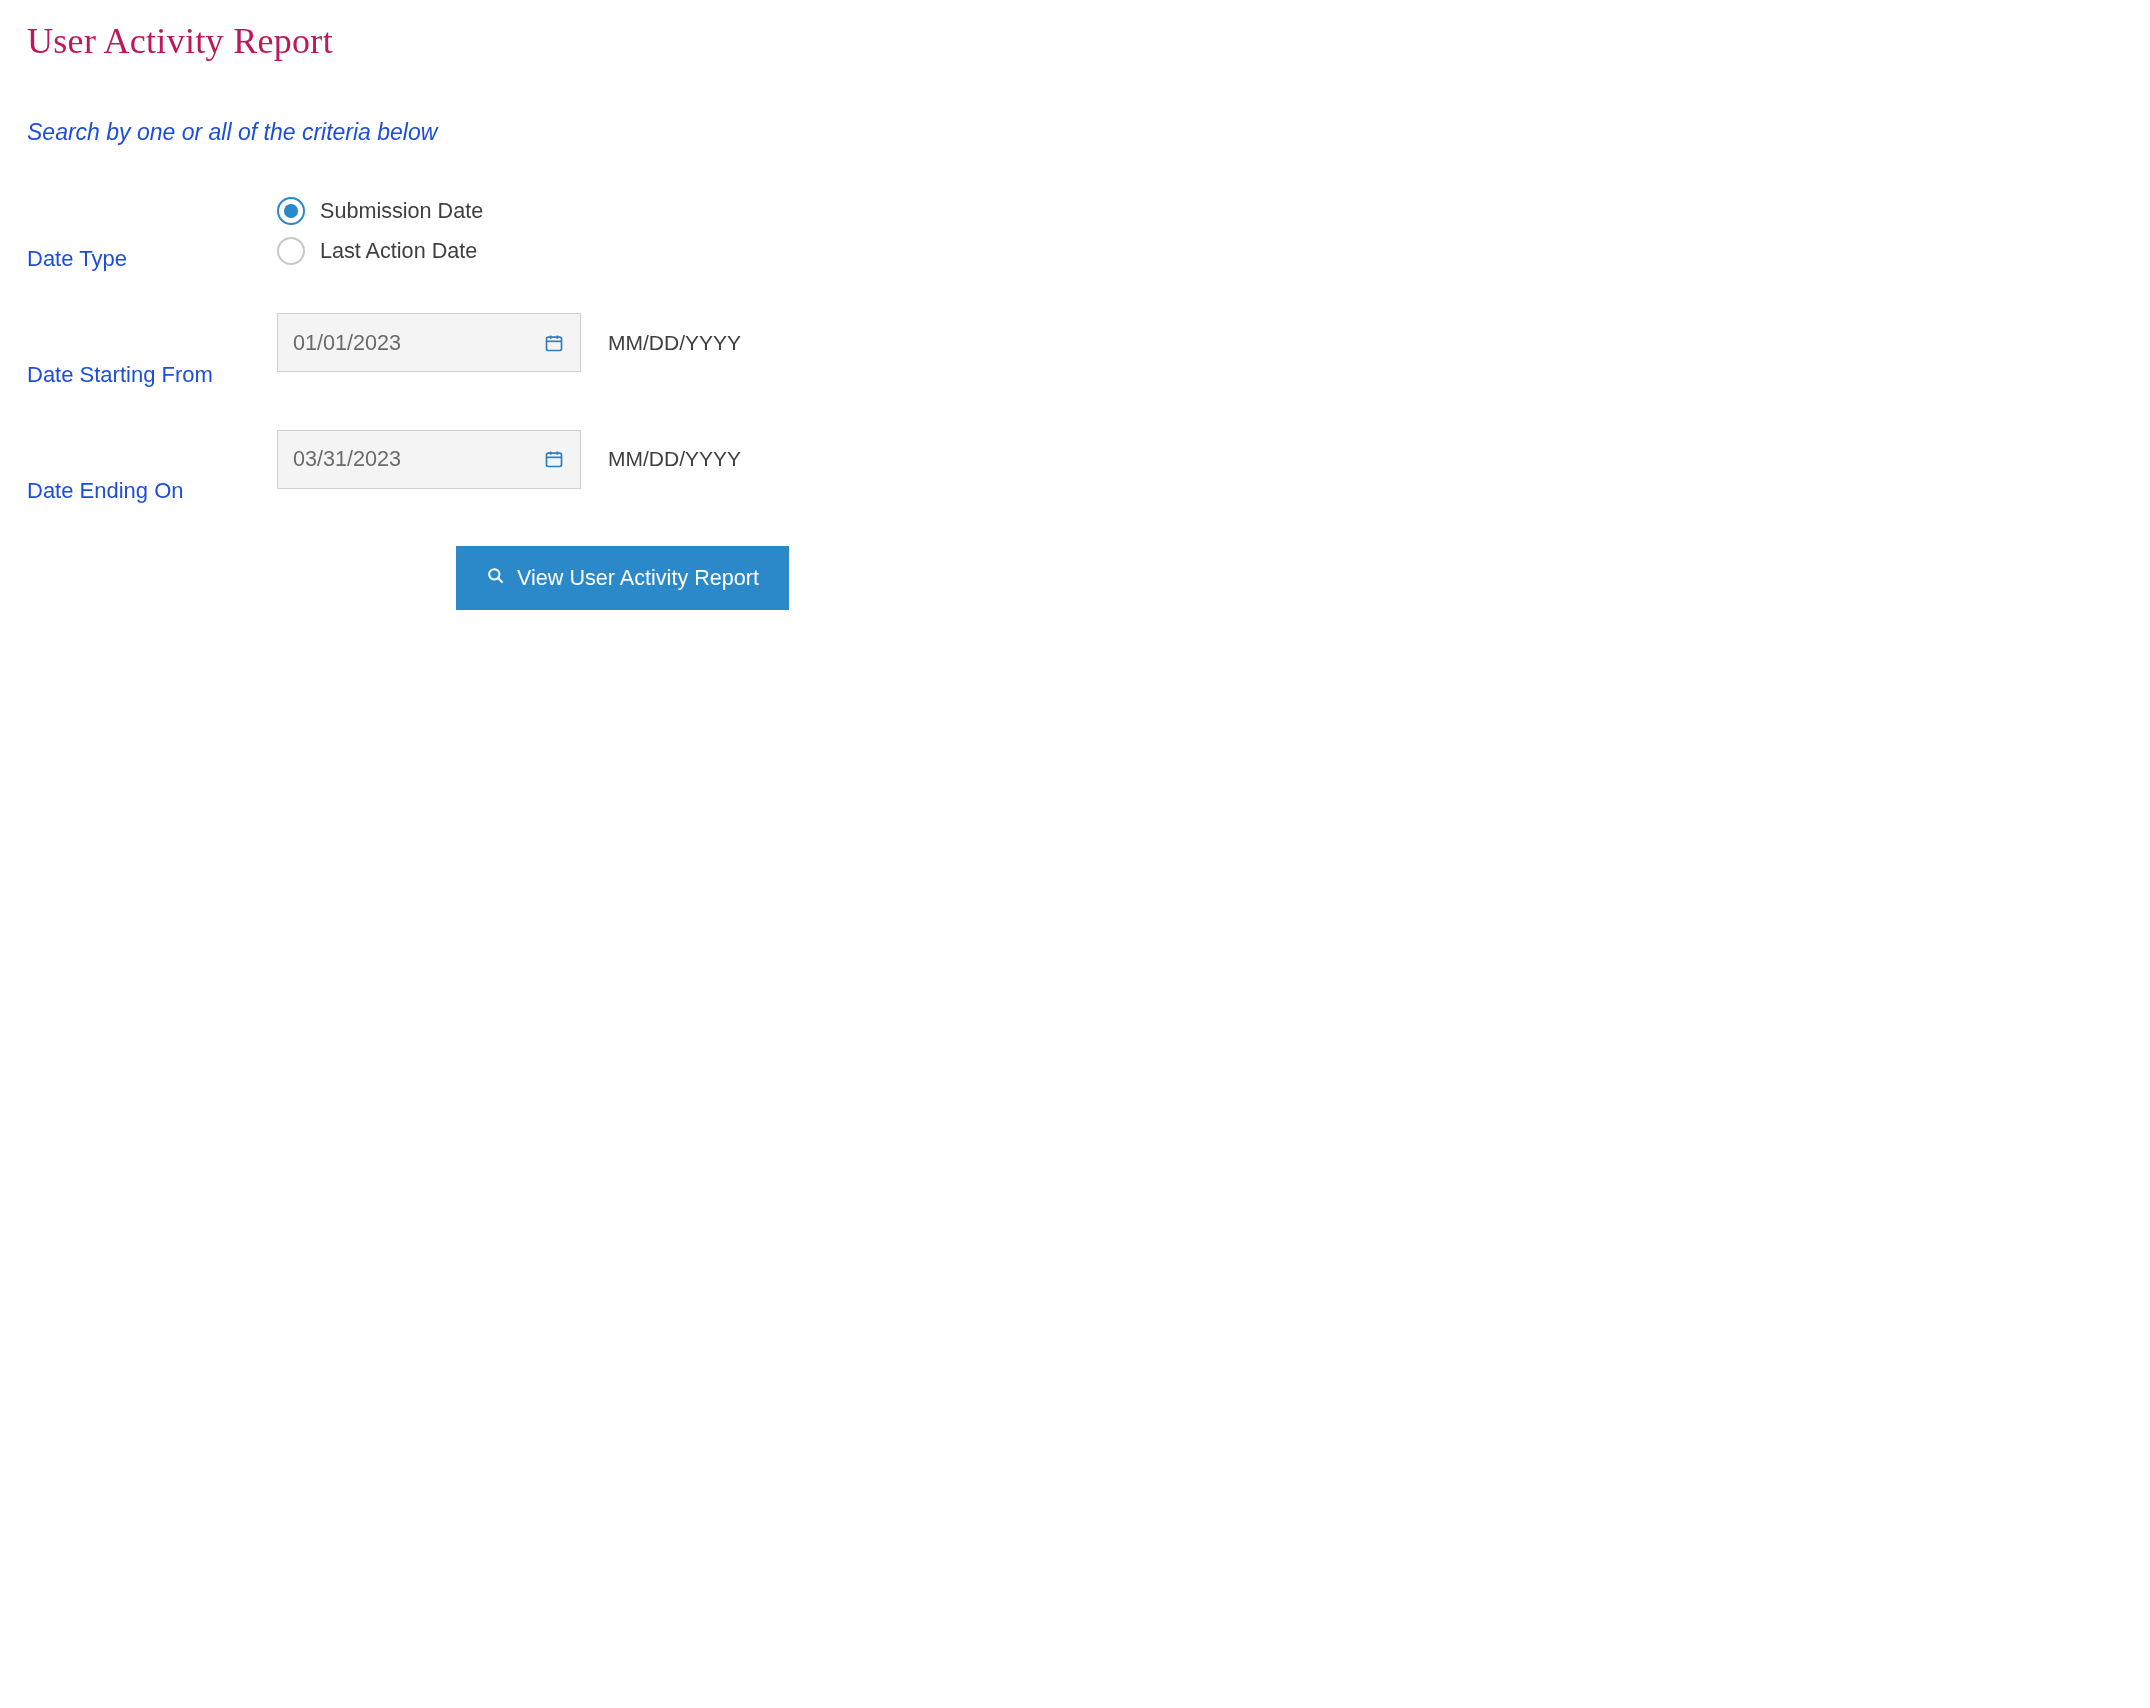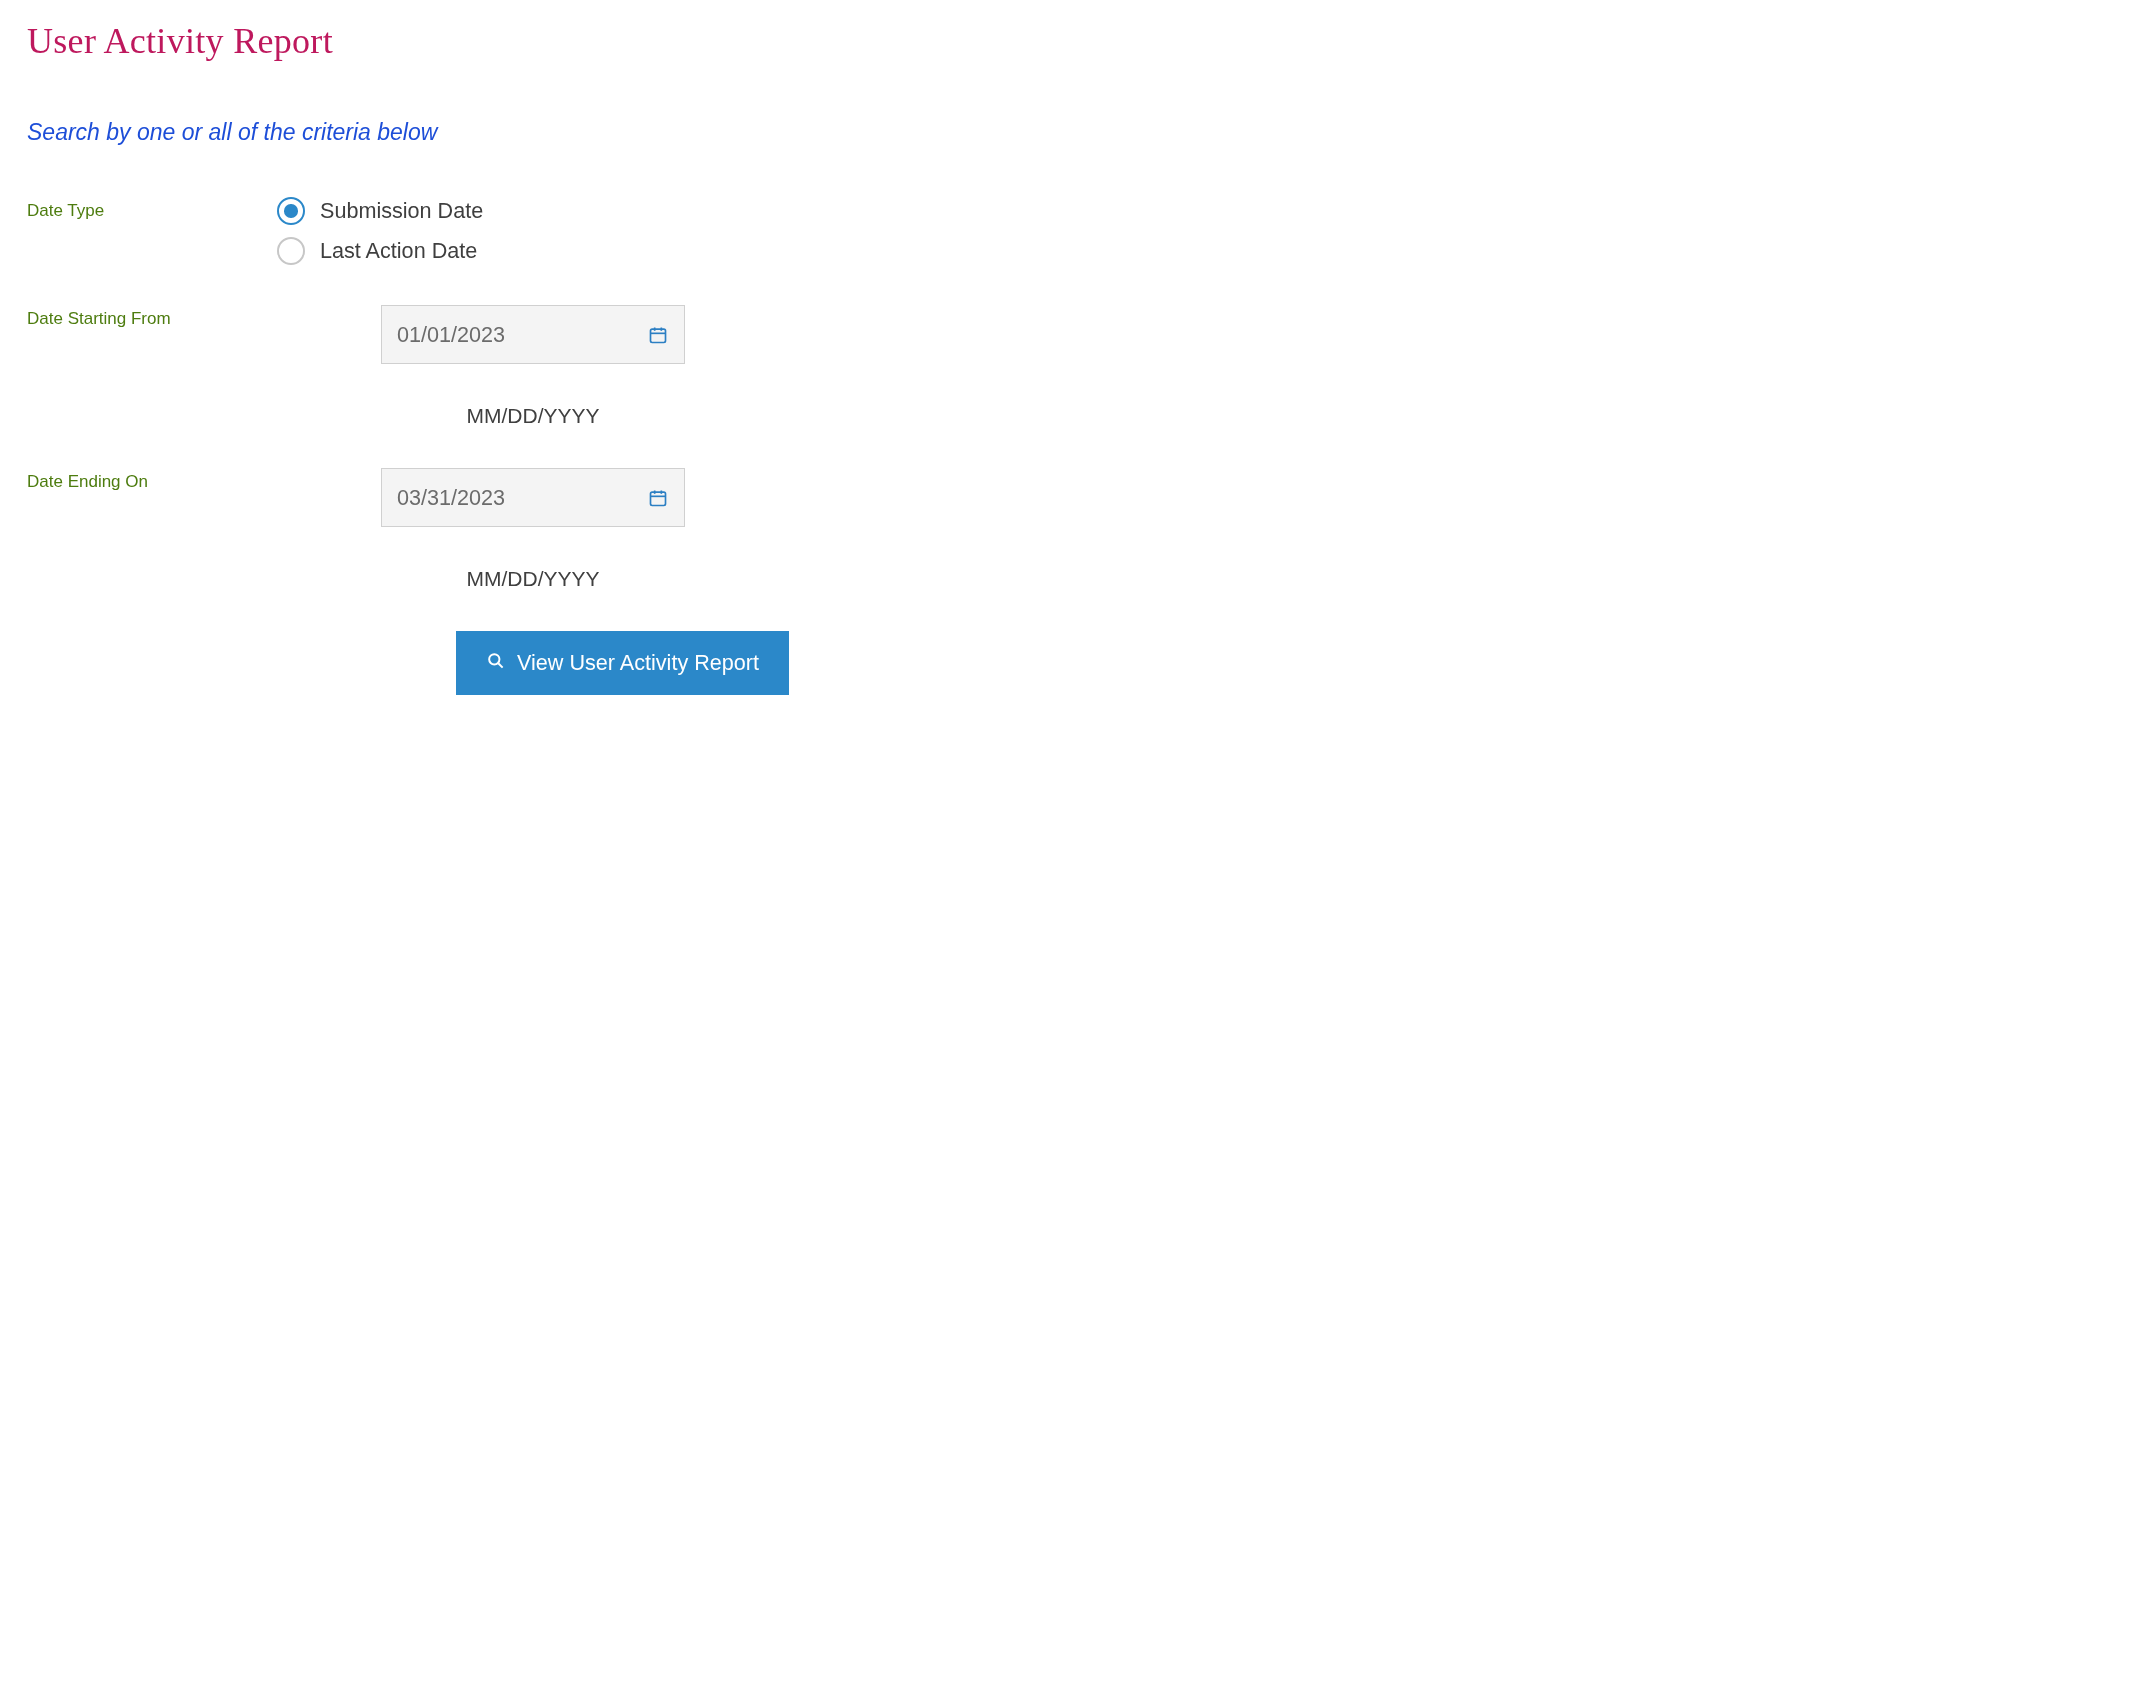--- a/index.html
+++ b/index.html
@@ -25,24 +25,25 @@
     margin-bottom: 51px;
   }
   .form-row {
     display: flex;
     align-items: flex-start;
     margin-bottom: 40px;
   }
   .form-label {
     width: 250px;
     flex: 0 0 250px;
-    font-size: 17px;
-    color: #4d7c0f;
+    font-size: 22px;
+    color: #1d4ed8;
     padding-top: 2.7px;
     line-height: 1.35;
+    margin-top: 44px;
   }
   .form-control-col {
     flex: 1 1 auto;
   }
   
   .radio-stack { display: flex; flex-direction: column; gap: 12px; }
   .radio-option {
     display: flex;
     align-items: center;
     gap: 15px;
@@ -56,21 +57,21 @@
     background: #fff;
   }
   .radio-circle.checked { border-color: #2b88c9; }
   .radio-dot {
     width: 13.5px; height: 13.5px;
     border-radius: 50%;
     background: #2b88c9;
   }
   .radio-text { font-size: 21.6px; color: #3f3f3f; }
   
-  .date-row { display: flex; align-items: center; gap: 40px; flex-direction: column; }
+  .date-row { display: flex; align-items: center; gap: 27px; }
   .date-box {
     width: 304px; height: 59px;
     background: #f4f4f4;
     border: 0.7px solid #d0d0d0;
     display: flex; align-items: center; justify-content: space-between;
     padding: 0 15px;
   }
   .date-input {
     border: none; background: transparent; outline: none;
     font-size: 21.6px; color: #6b6b6b;

